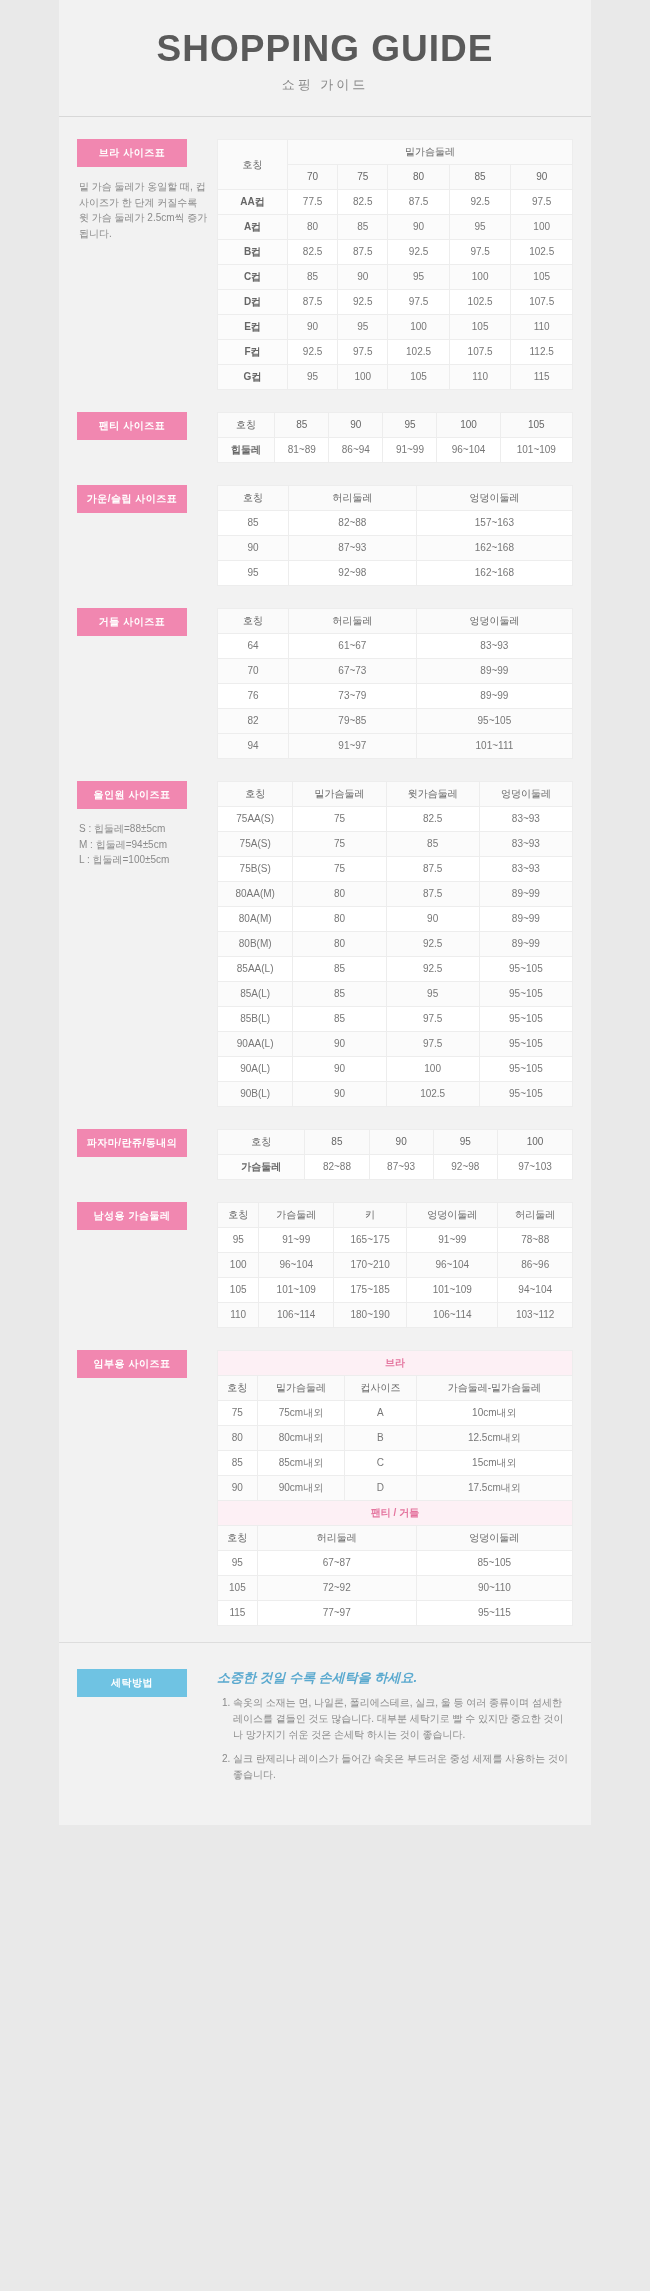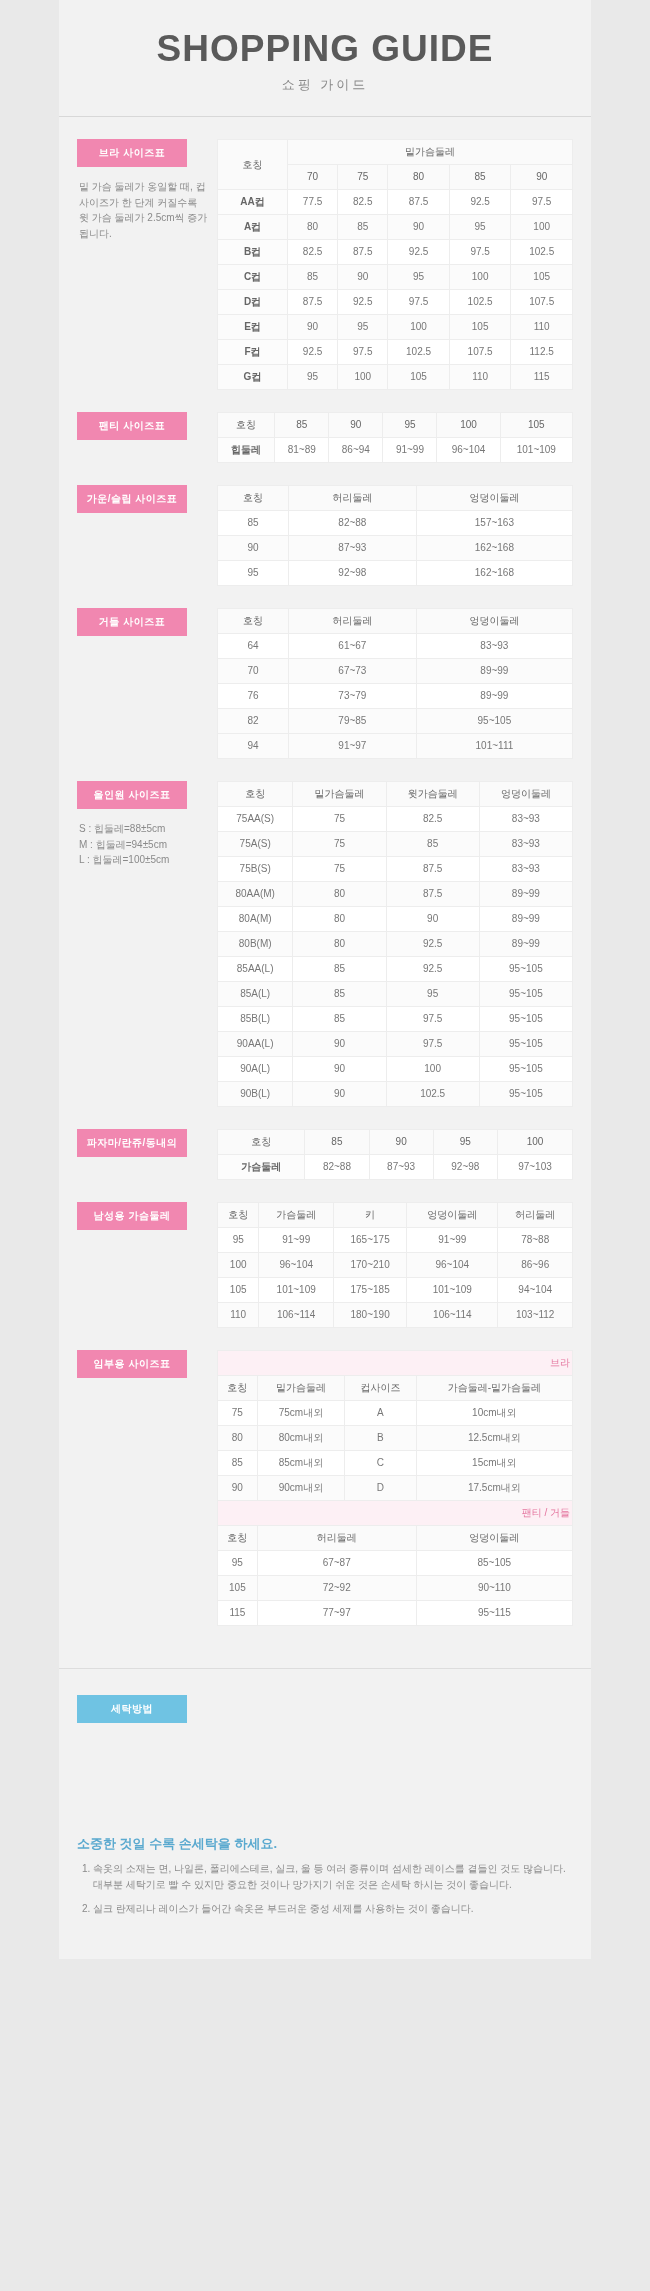--- a/index.html
+++ b/index.html
@@ -100,41 +100,40 @@
   }
   table.size td.rowhead {
     background: #fcfcfc;
     font-weight: bold;
     color: #666;
   }
   table.size tr.alt td { background: #fbfbfb; }
   table.size td.pink-head {
     background: #fdf0f5;
     color: #e4749e;
-    font-weight: normal;
+    font-weight: bold;
     font-size: 10px;
     padding: 6px 2px;
-    text-align: right;
   }
   .bra-colhead th:first-child { width: 70px; }
   
   .wash {
     display: flex;
     align-items: flex-start;
     padding: 26px 18px 14px 18px;
     border-top: 1px solid #ddd;
-    margin-top: 42px;
-    flex-direction: column;
+    margin-top: 16px;
   }
   .wash-body { flex:1 1 auto; }
   .wash-title {
     font-size: 13px;
     font-weight: bold;
     color: #5aa9cf;
     margin-bottom: 8px;
+    font-style: italic;
   }
   ol.wash-list {
     margin: 0;
     padding-left: 16px;
     font-size: 10px;
     color: #8a8a8a;
     line-height: 1.6;
   }
   ol.wash-list li { margin-bottom: 8px; }
 </style>

